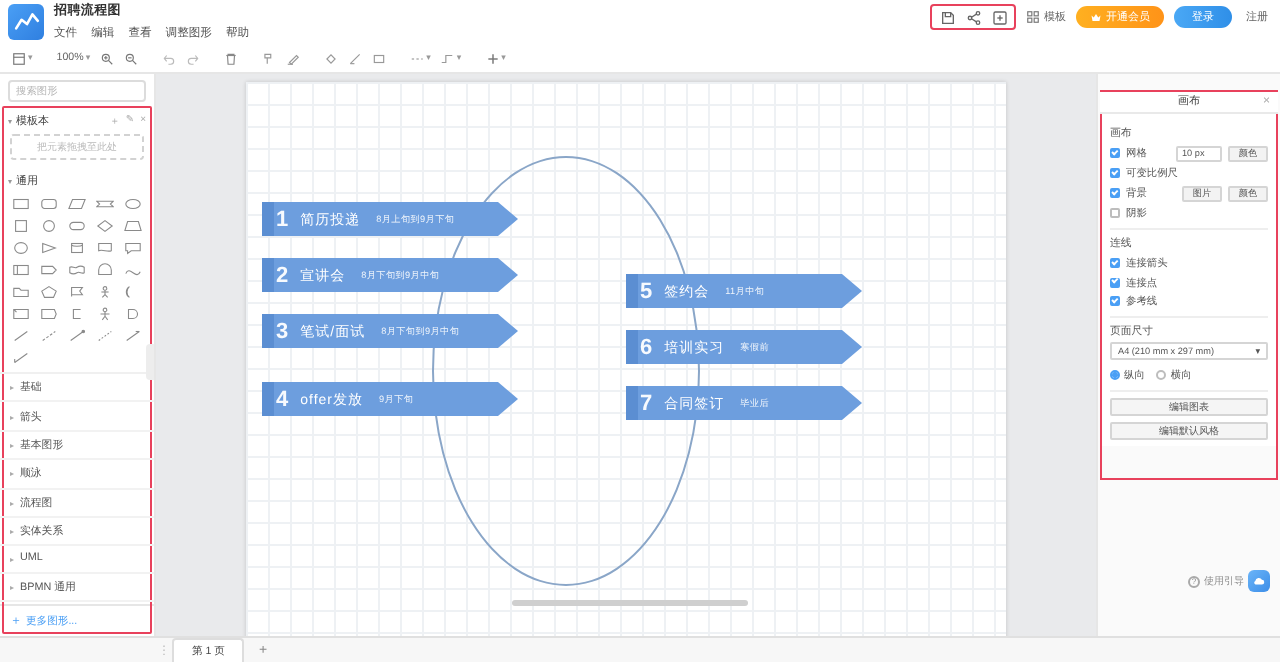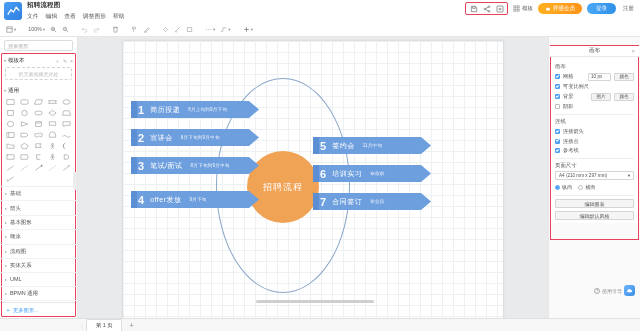--- a/index.html
+++ b/index.html
@@ -621,23 +621,20 @@
       </div>
       <div class="collapse-handle"></div>
     </div>
 
     <div class="canvas-area">
       <div class="page">
         <div class="grid-bg"></div>
 
         <div class="ring"></div>
 
-        <div class="center-circle">
-          <span>招聘流程</span>
-        </div>
 
         <div class="banner" style="left:8px; top:60px; width:128px;">
           <svg class="bg" viewBox="0 0 128 17" preserveAspectRatio="none">
             <polygon points="0,0 118,0 128,8.5 118,17 0,17" fill="#6d9ede"></polygon>
             <polygon points="0,0 6,0 6,17 0,17" fill="#5b8ed2"></polygon>
           </svg>
           <span class="num">1</span>
           <span class="main">简历投递</span>
           <span class="sub">8月上旬到9月下旬</span>
         </div>

